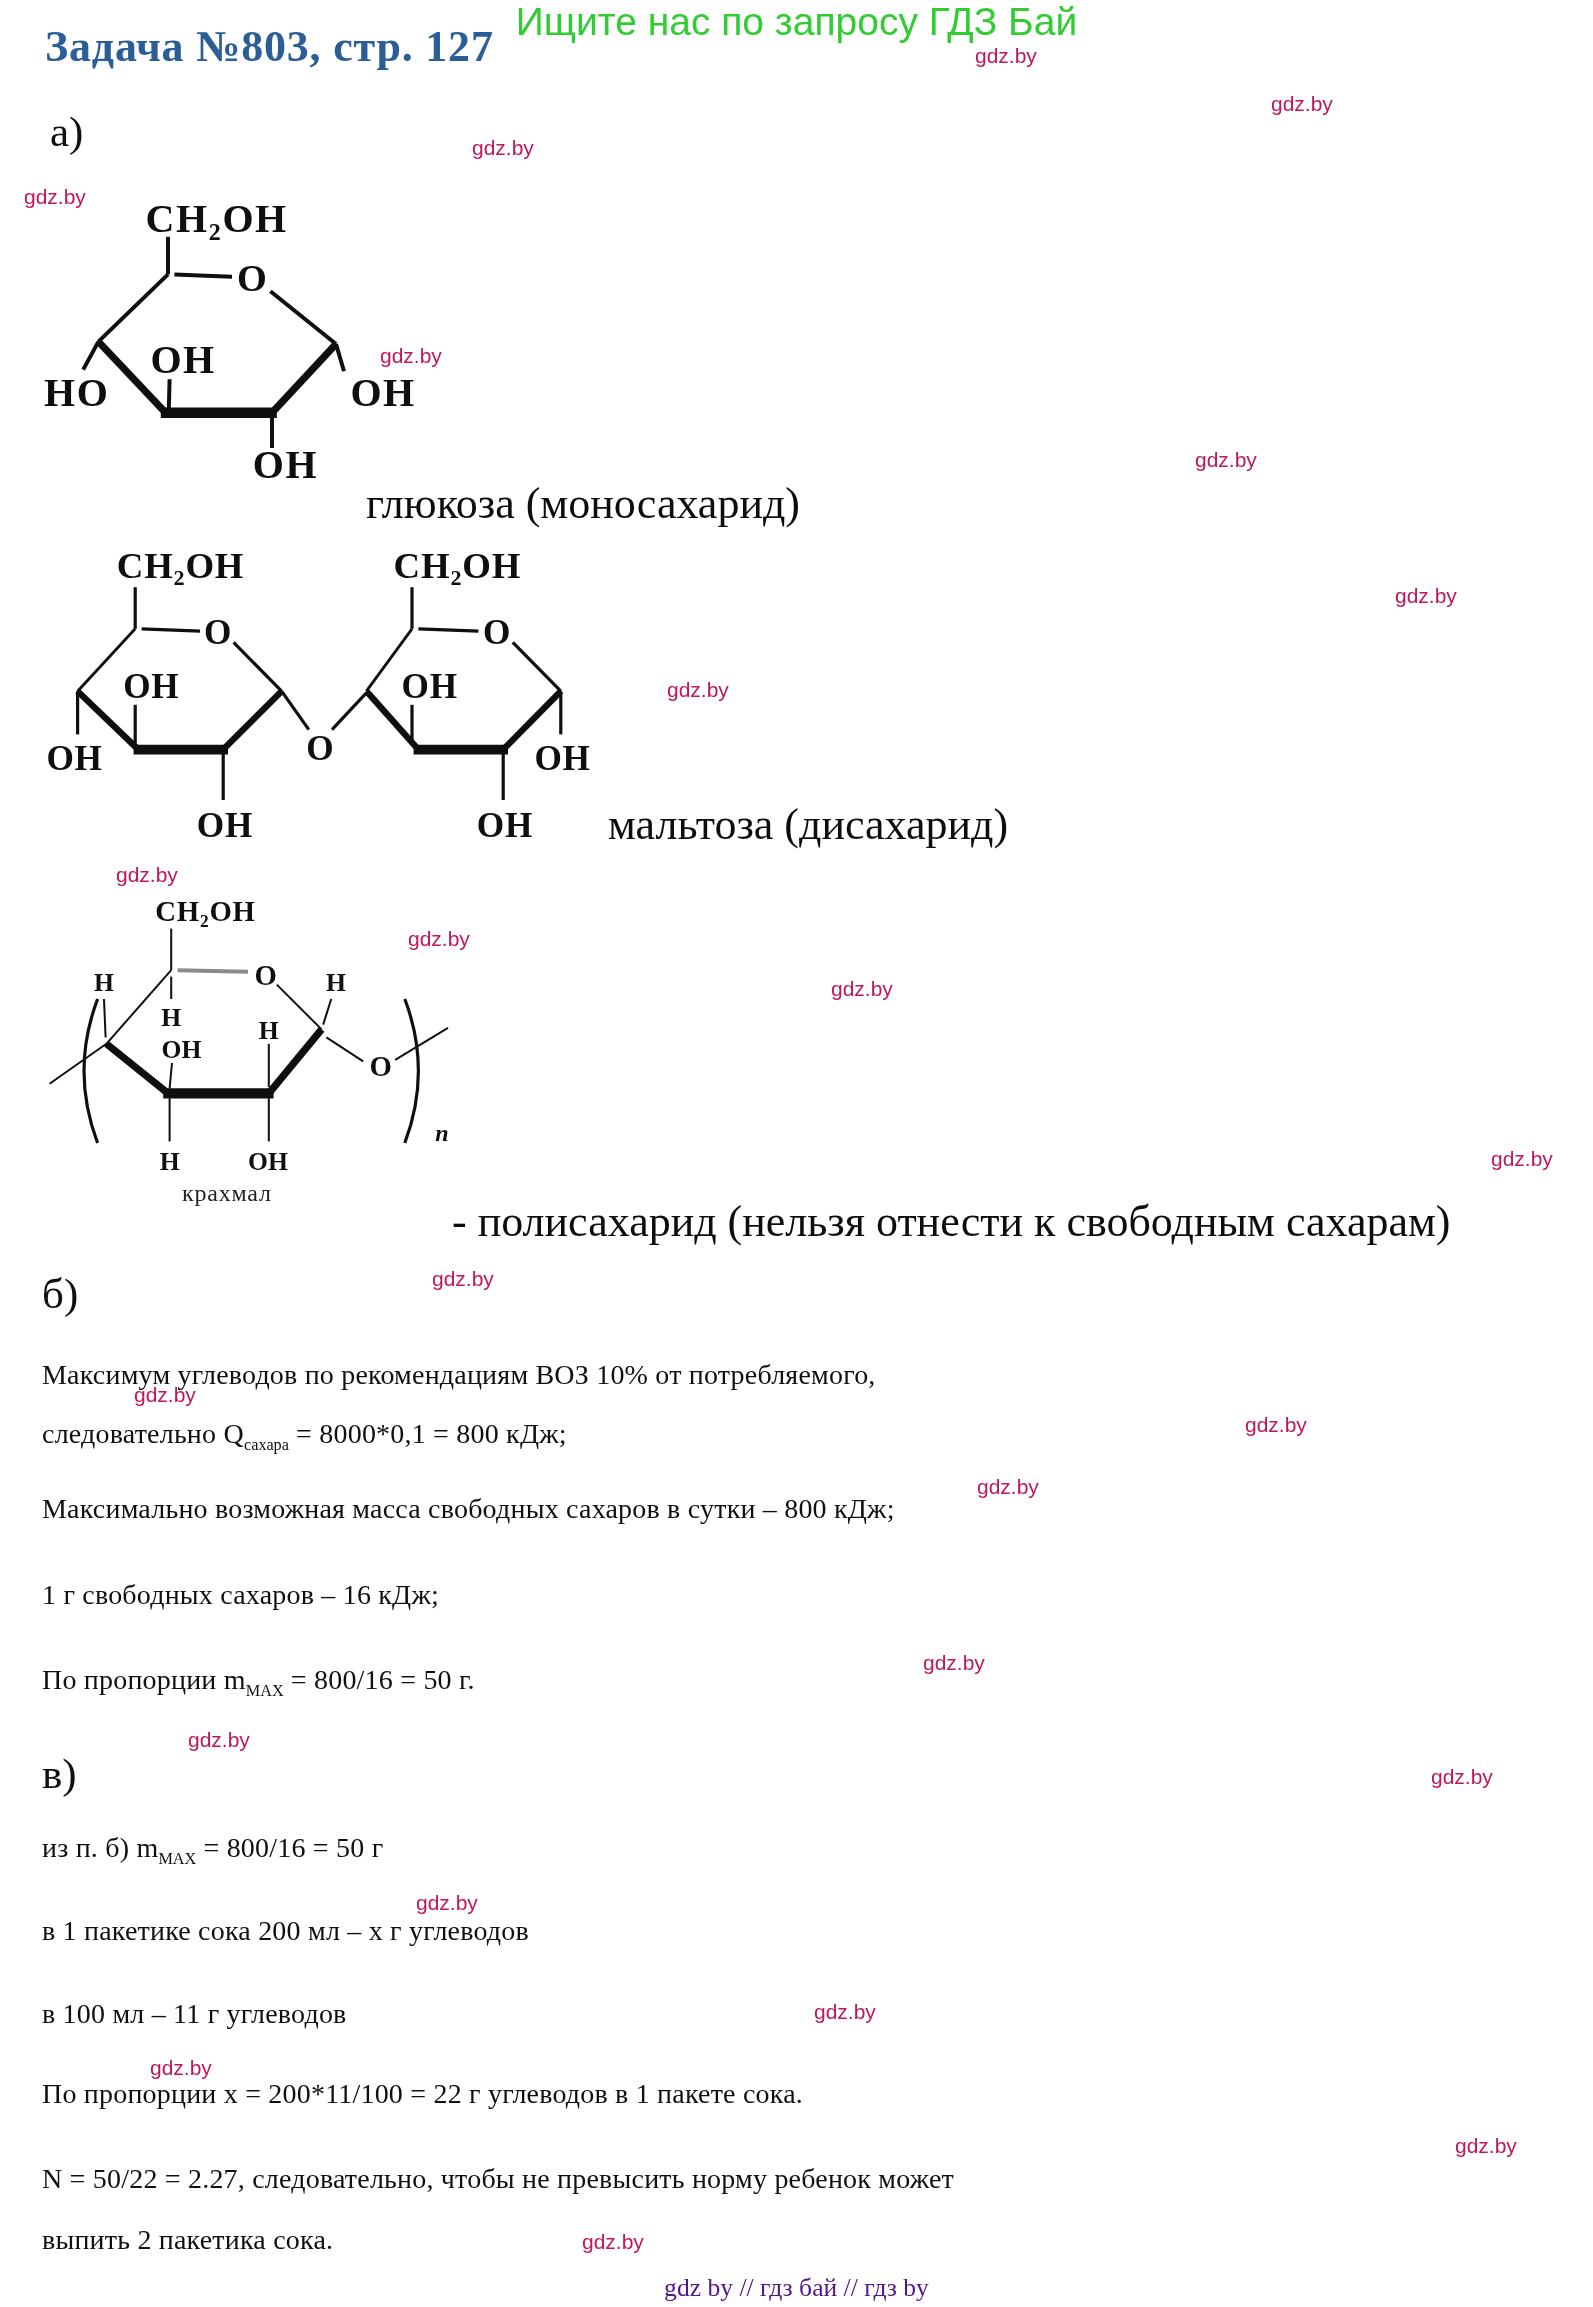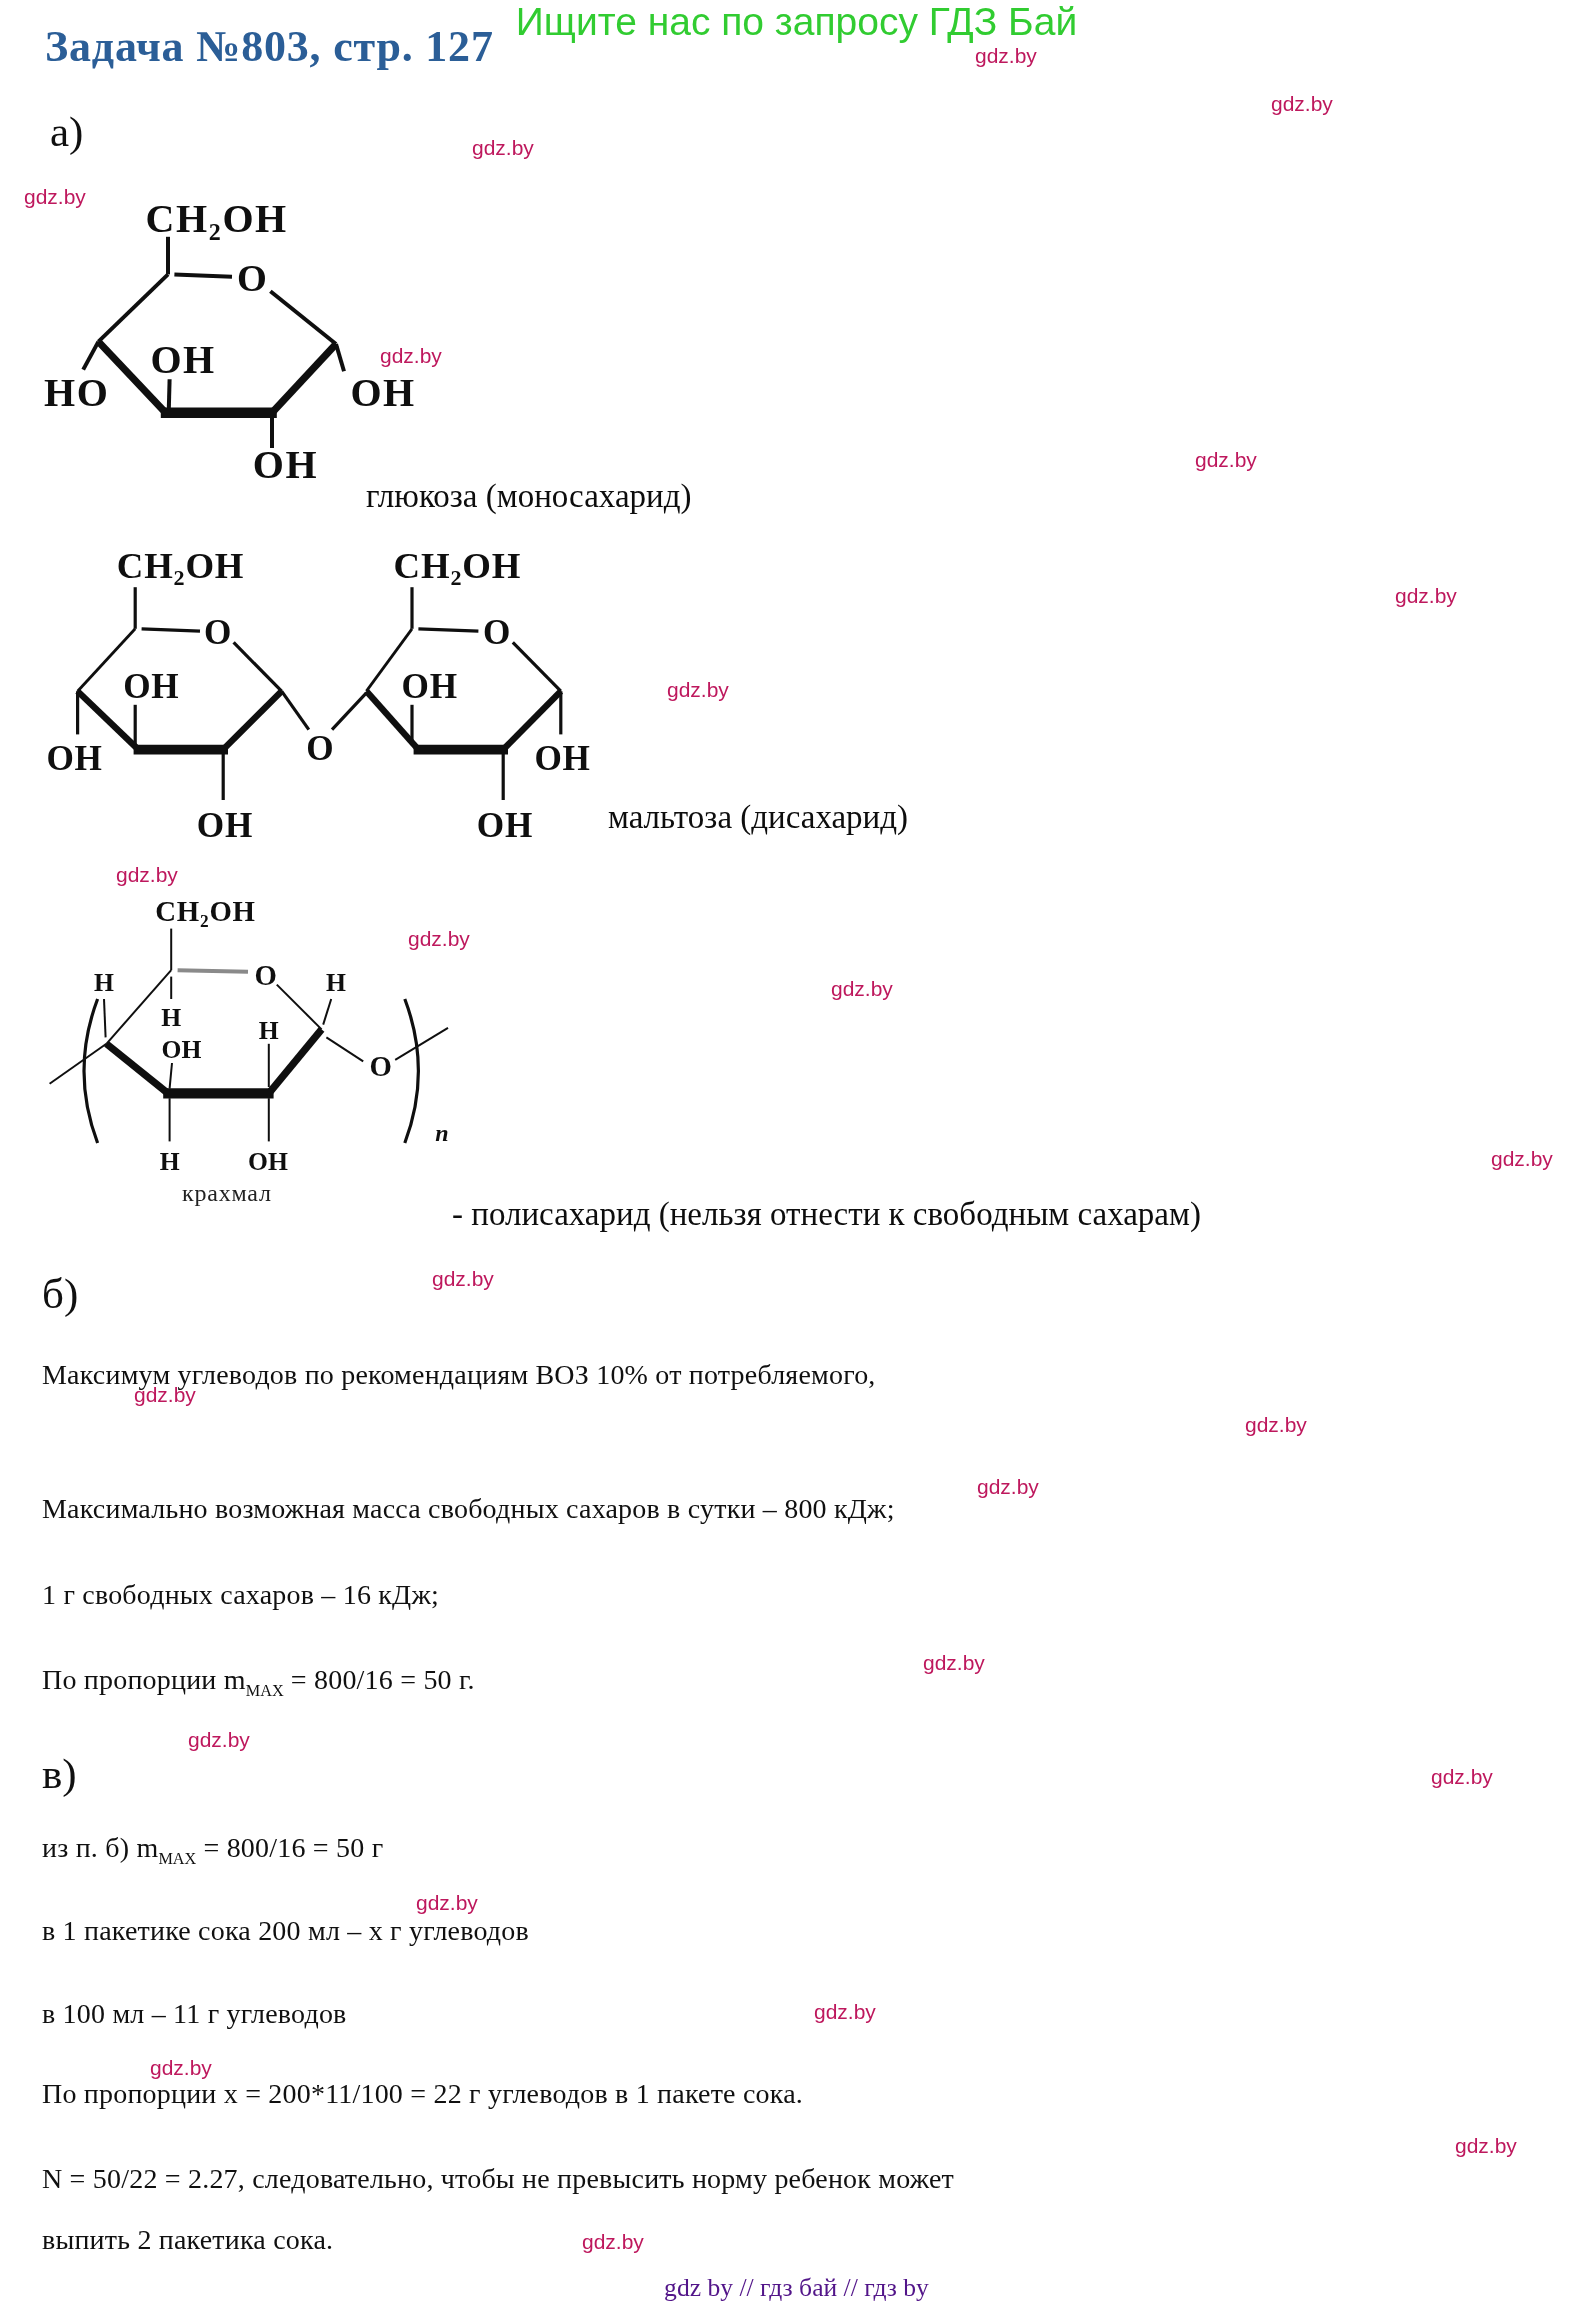--- a/index.html
+++ b/index.html
@@ -5,21 +5,21 @@
   html,body{margin:0;padding:0;background:#e8e8e8;}
   .page{position:relative;width:1593px;height:2307px;background:#ffffff;overflow:hidden;
         font-family:"Liberation Serif",serif;color:#141414;}
   .green-header{position:absolute;top:0px;left:0;width:100%;text-align:center;
         font-family:"Liberation Sans",sans-serif;font-size:39px;color:#31cc31;white-space:nowrap;}
   .doc-title{position:absolute;left:45px;top:21px;font-size:44px;font-weight:bold;color:#2b5e97;
         white-space:nowrap;letter-spacing:0.8px;}
   .section-label{position:absolute;font-size:43px;color:#101010;}
   .body-line{position:absolute;font-size:28px;white-space:nowrap;color:#101010;letter-spacing:0.2px;}
   .body-line sub{font-size:0.58em;letter-spacing:0;}
-  .mol-label{position:absolute;font-size:33px;white-space:nowrap;color:#0d0d0d;}
+  .mol-label{position:absolute;font-size:44px;white-space:nowrap;color:#0d0d0d;}
   .small-label{position:absolute;font-size:24px;color:#222;letter-spacing:0.8px;}
   .footer{position:absolute;top:2273px;left:0;width:100%;text-align:center;
         font-family:Liberation Serif, serif;font-size:25.6px;color:#521589;white-space:nowrap;}
   .wm{position:absolute;font-family:"Liberation Sans",sans-serif;font-size:21px;color:#be185d;
         white-space:nowrap;}
   .mol-svg{position:absolute;}
   .mol-svg text{font-family:"Liberation Serif",serif;font-weight:600;fill:#0f0f0f;}
   .mol-svg line{stroke:#0f0f0f;}
   .mol-svg .gray{stroke:#8a8a8a;}
   .mol-svg .paren{fill:none;stroke:#0f0f0f;stroke-width:4;}
@@ -132,20 +132,21 @@
     <text x="212" y="1464" font-size="32" text-anchor="middle">H</text>
     <text x="310" y="1464" font-size="32">OH</text>
     <text x="544" y="1428" font-size="30" font-style="italic">n</text>
   </svg>
   <div class="small-label" style="left:182px;top:1180px;">крахмал</div>
   <div class="mol-label" style="left:452px;top:1196px;">- полисахарид (нельзя отнести к свободным сахарам)</div>
 
   <div class="section-label" style="left:42px;top:1269px;">б)</div>
 
   <div class="body-line" style="left:42px;top:1359px;">Максимум углеводов по рекомендациям ВОЗ 10% от потребляемого,</div>
+  <div class="body-line" style="left:42px;top:1418px;"><span>следовательно Q</span><sub>сахара</sub><span> = 8000*0,1 = 800 кДж;</span></div>
   <div class="body-line" style="left:42px;top:1493px;">Максимально возможная масса свободных сахаров в сутки – 800 кДж;</div>
   <div class="body-line" style="left:42px;top:1579px;">1 г свободных сахаров – 16 кДж;</div>
   <div class="body-line" style="left:42px;top:1664px;"><span>По пропорции m</span><sub>MAX</sub><span> = 800/16 = 50 г.</span></div>
 
   <div class="section-label" style="left:42px;top:1749px;">в)</div>
 
   <div class="body-line" style="left:42px;top:1832px;"><span>из п. б) m</span><sub>MAX</sub><span> = 800/16 = 50 г</span></div>
   <div class="body-line" style="left:42px;top:1915px;">в 1 пакетике сока 200 мл – х г углеводов</div>
   <div class="body-line" style="left:42px;top:1998px;">в 100 мл – 11 г углеводов</div>
   <div class="body-line" style="left:42px;top:2078px;">По пропорции х = 200*11/100 = 22 г углеводов в 1 пакете сока.</div>

